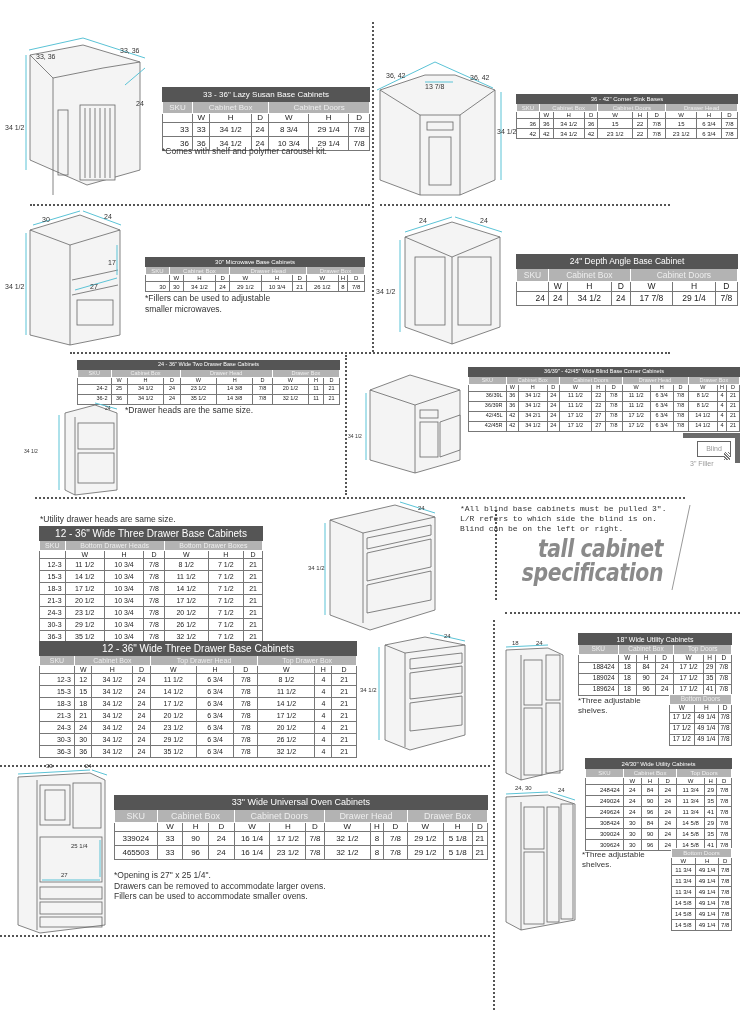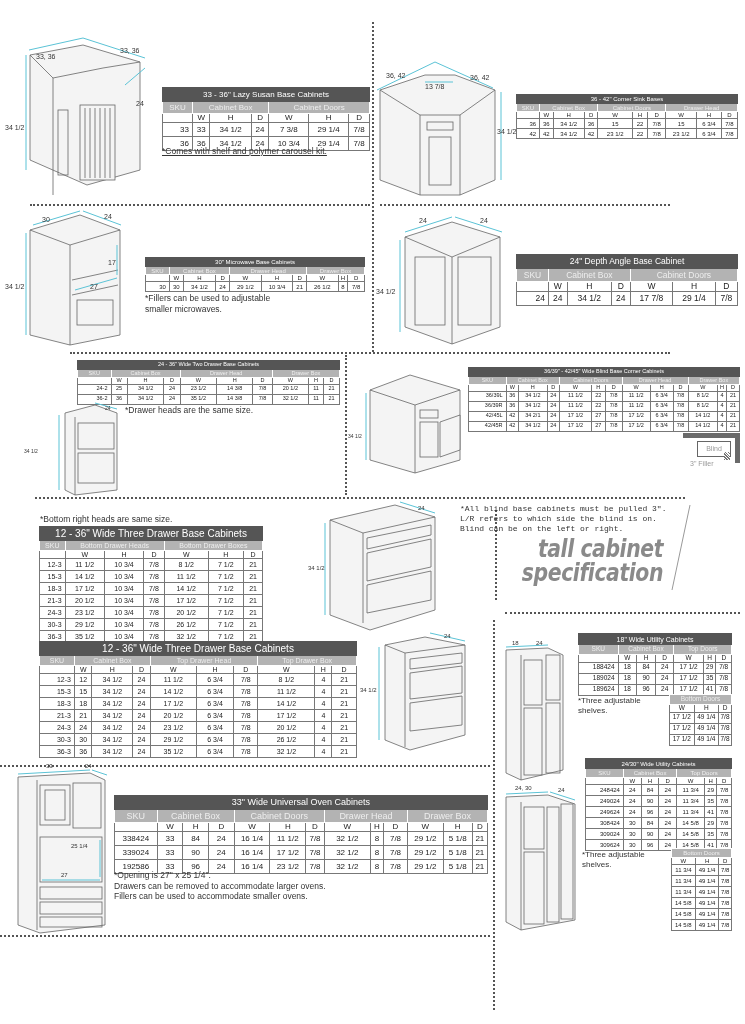--- a/index.html
+++ b/index.html
@@ -76,36 +76,36 @@
         <td>D</td>
     <td>W</td>
         <td>H</td>
         <td>D</td>
   </tr>
   <tr>
         <td class="sku" style="height:13px;">33</td>
         <td>33</td>
         <td>34 1/2</td>
         <td>24</td>
-        <td>7 3/8</td>
+        <td>8 3/4</td>
         <td>29 1/4</td>
         <td>7/8</td>
       </tr>
   <tr>
         <td class="sku" style="height:13px;">36</td>
         <td>36</td>
         <td>34 1/2</td>
         <td>24</td>
         <td>10 3/4</td>
         <td>29 1/4</td>
         <td>7/8</td>
       </tr>
 </tbody>
   </table>
-<div class="note" style="left:162px;top:146px;font-size:8.5px;text-decoration:underline;">*Comes with shelf and polymer carousel kit.</div>
+<div class="note" style="left:162px;top:146px;font-size:8.5px;">*Comes with shelf and polymer carousel kit.</div>
 
 <svg class="draw" style="left:375px;top:80px;" width="130" height="120">
   <polygon class="fill" points="5,10 50,-5 80,-5 120,10 120,100 85,115 45,115 5,100"></polygon>
   <polyline class="ln" points="5,10 45,35 85,35 120,10"></polyline>
   <line class="ln" x1="45" y1="35" x2="45" y2="115"></line>
     <line class="ln" x1="85" y1="35" x2="85" y2="115"></line>
   <rect class="ln" x="52" y="42" width="26" height="8"></rect>
   <rect class="ln" x="54" y="57" width="22" height="48"></rect>
   <polyline class="cy" points="2,10 60,-18 118,8"></polyline>
   <line class="cy" x1="50" y1="2" x2="78" y2="2"></line>
@@ -443,21 +443,21 @@
   Blind can be on the left or right.</div>
 
 <div class="tallhead" style="left:480px;top:537px;width:183px;">
   <div>tall cabinet</div>
   <div>specification</div>
 </div>
 <svg class="draw" style="left:670px;top:505px;" width="25" height="90">
   <line x1="20" y1="0" x2="2" y2="85" stroke="#999" stroke-width="1"></line>
 </svg>
 
-<div class="note" style="left:40px;top:514px;font-size:8.5px;">*Bottom right heads are same size.</div>
+<div class="note" style="left:40px;top:514px;font-size:8.5px;">*Utility drawer heads are same size.</div>
 <table class="spec abs" style="left:39px;top:526px;width:224px;font-size:7px;">
   <tbody>
       <tr class="title">
         <td colspan="7" style="height:13px;font-size:10px;">12 - 36" Wide Three Drawer Base Cabinets</td>
       </tr>
   <tr class="group">
         <td style="height:9px;">SKU</td>
         <td colspan="3">Bottom Drawer Heads</td>
         <td colspan="3">Bottom Drawer Boxes</td>
       </tr>
@@ -713,51 +713,36 @@
         <td>H</td>
         <td>D</td>
         <td>W</td>
         <td>H</td>
         <td>D</td>
         <td>W</td>
         <td>H</td>
         <td>D</td>
       </tr>
   <tr>
-        <td style="height:13px;">338424</td>
-        <td>33</td>
-        <td>84</td>
-        <td>24</td>
-        <td>16 1/4</td>
-        <td>11 1/2</td>
-        <td>7/8</td>
-        <td>32 1/2</td>
-        <td>8</td>
-        <td>7/8</td>
-        <td>29 1/2</td>
-        <td>5 1/8</td>
-        <td>21</td>
-      </tr>
-  <tr>
         <td style="height:13px;">339024</td>
         <td>33</td>
         <td>90</td>
         <td>24</td>
         <td>16 1/4</td>
         <td>17 1/2</td>
         <td>7/8</td>
         <td>32 1/2</td>
         <td>8</td>
         <td>7/8</td>
         <td>29 1/2</td>
         <td>5 1/8</td>
         <td>21</td>
       </tr>
   <tr>
-        <td style="height:13px;">192586</td>
+        <td style="height:13px;">465503</td>
         <td>33</td>
         <td>96</td>
         <td>24</td>
         <td>16 1/4</td>
         <td>23 1/2</td>
         <td>7/8</td>
         <td>32 1/2</td>
         <td>8</td>
         <td>7/8</td>
         <td>29 1/2</td>

